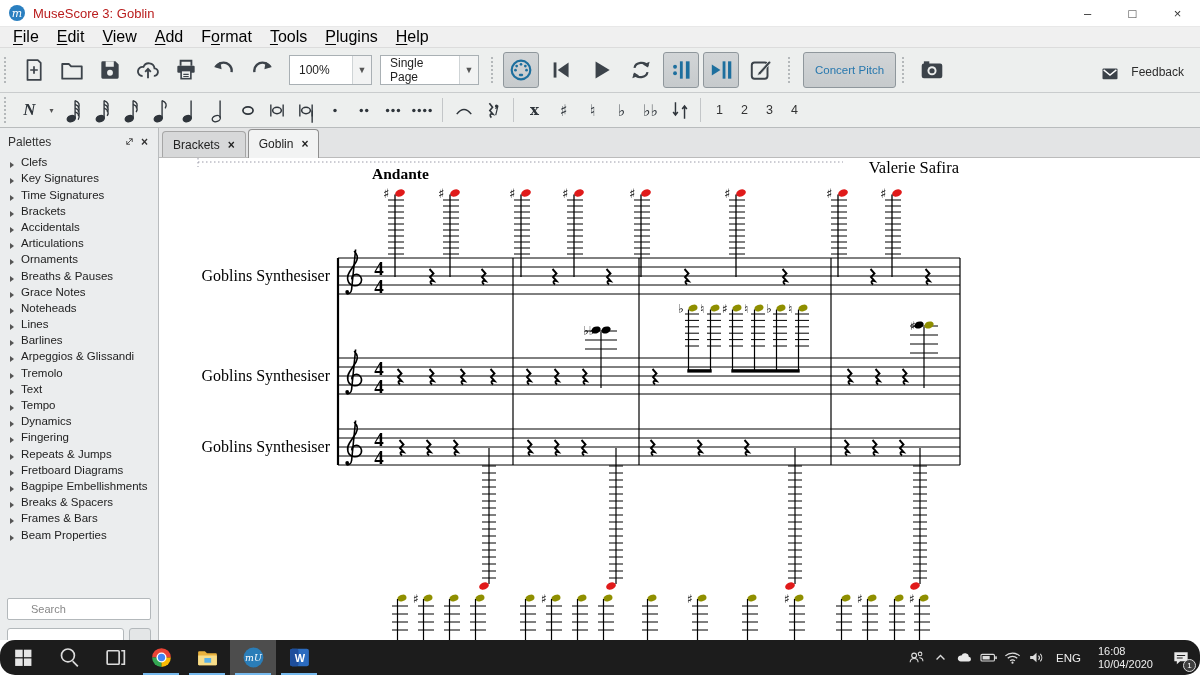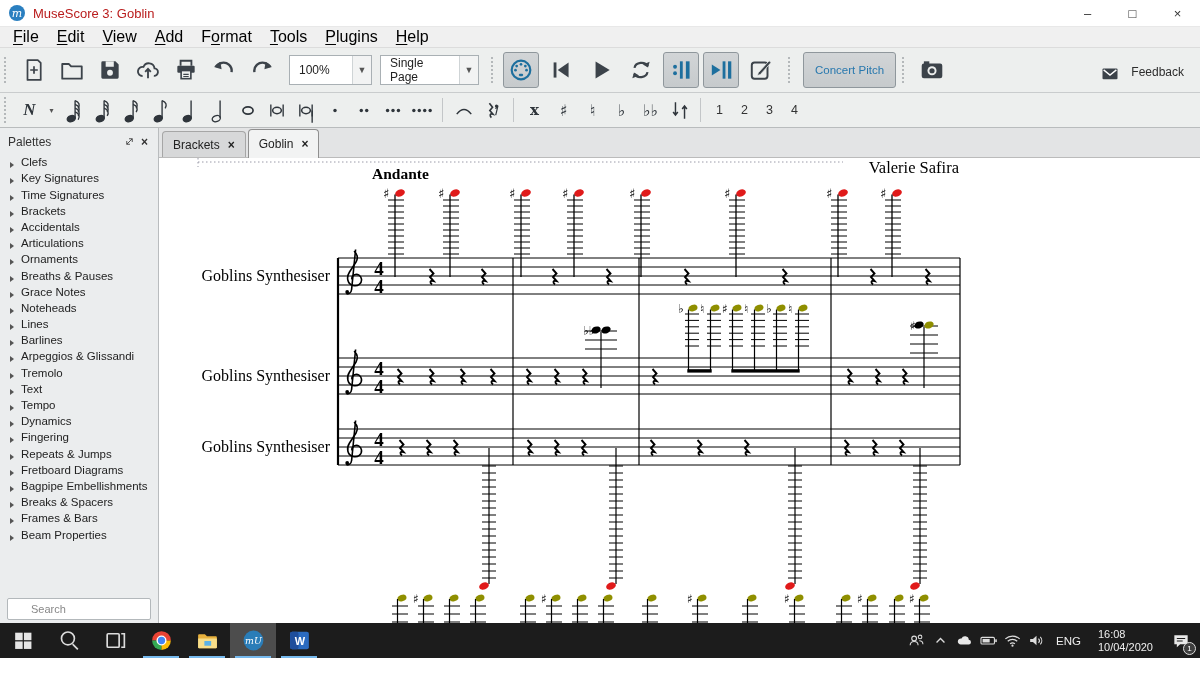--- a/index.html
+++ b/index.html
@@ -62,21 +62,21 @@
 .pfoot-btn{width:22px;background:#e4e6e7;border:1px solid #b3b8bb;border-radius:3px;}
 
 .scorecol{flex:1;display:flex;flex-direction:column;background:#fff;}
 .tabbar{height:30px;background:#e3e4e5;border-bottom:1px solid #bbb;display:flex;align-items:flex-end;padding-left:3px;}
 .tab{display:flex;align-items:center;gap:8px;height:26px;padding:0 10px;font-size:12px;color:#222;background:#d7d8d9;border:1px solid #a6a6a6;border-bottom:none;border-radius:4px 4px 0 0;margin-right:2px;}
 .tab.active{background:#f2f3f3;height:29px;border-color:#8f8f8f;margin-bottom:-1px;}
 .tclose{font-weight:bold;font-size:12px;color:#222;}
 #score-svg{display:block;background:#fff;}
 
 
-.taskbar{position:absolute;left:0;right:0;bottom:17px;height:35px;background:#1c1c1c;display:flex;align-items:center;}
+.taskbar{position:absolute;left:0;right:0;bottom:0;height:35px;background:#1c1c1c;display:flex;align-items:center;border-radius:15px;}
 .tslot{width:46px;height:35px;display:flex;align-items:center;justify-content:center;position:relative;}
 .tslot svg{width:25px;height:25px;}
 .tslot.active{background:#4d4d4d;}
 .trun{position:absolute;bottom:0;left:5px;right:5px;height:2.5px;background:#76b9ed;}
 .tray{margin-left:auto;display:flex;align-items:center;height:35px;}
 .trayicon{width:24px;height:35px;display:flex;align-items:center;justify-content:center;}
 .trayicon svg{width:19px;height:19px;}
 .lang{color:#eee;font-size:11.5px;padding:0 8px;}
 .clock{color:#eee;font-size:11px;text-align:left;line-height:13px;padding:0 9px;}
 .notif{position:relative;width:38px;height:35px;display:flex;align-items:center;justify-content:center;}

